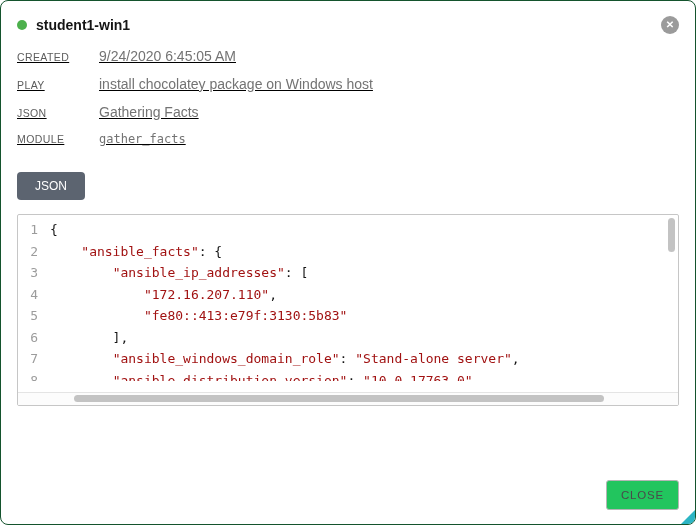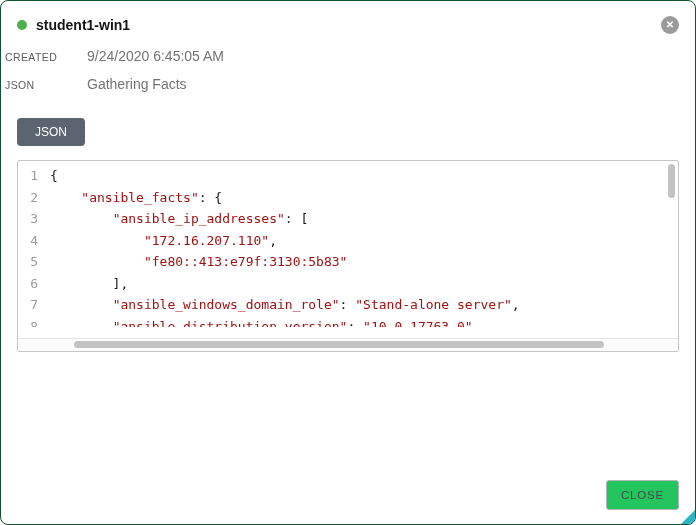--- a/index.html
+++ b/index.html
@@ -18,21 +18,21 @@
   .status-dot { width: 10px; height: 10px; border-radius: 50%; background: var(--status-green, #4cb04c); margin-right: 9px; flex: none; }
   .modal-title { font-size: 14px; font-weight: bold; color: #151515; }
   .close-btn {
     margin-left: auto; width: 18px; height: 18px; border-radius: 50%;
     background: #9b9b9b; color: #fff; border: none; cursor: pointer;
     font-size: 10px; font-weight: bold; line-height: 18px; text-align: center;
     display: flex; align-items: center; justify-content: center;
   }
 
   
-  .details { padding: 4px 16px 0 4px; }
+  .details { padding: 4px 16px 0 16px; text-decoration: underline; }
   .detail-row { display: flex; align-items: baseline; margin-bottom: 12px; }
   .detail-label {
     width: 82px; flex: none;
     font-size: 10.5px; letter-spacing: 0.4px; color: #5c5c5c;
   }
   .detail-value { font-size: 14px; color: #737373; text-align: center; }
   .detail-value.mono { font-family: "DejaVu Sans Mono", monospace; font-size: 12px; }
 
   
   .view-toggle { padding: 14px 16px 10px 16px; }
@@ -96,22 +96,30 @@
     <span class="modal-title">student1-win1</span>
     <button class="close-btn">✕</button>
   </div>
 
   <div class="details">
     <div class="detail-row">
       <span class="detail-label">CREATED</span>
       <span class="detail-value">9/24/2020 6:45:05 AM</span>
     </div>
     <div class="detail-row">
+      <span class="detail-label">PLAY</span>
+      <span class="detail-value">install chocolatey package on Windows host</span>
+    </div>
+    <div class="detail-row">
       <span class="detail-label">JSON</span>
       <span class="detail-value">Gathering Facts</span>
+    </div>
+    <div class="detail-row">
+      <span class="detail-label">MODULE</span>
+      <span class="detail-value mono">gather_facts</span>
     </div>
   </div>
 
   <div class="view-toggle">
     <button class="json-btn">JSON</button>
   </div>
 
   <div class="code-box">
     <div class="code-lines">
         <div class="code-line">

